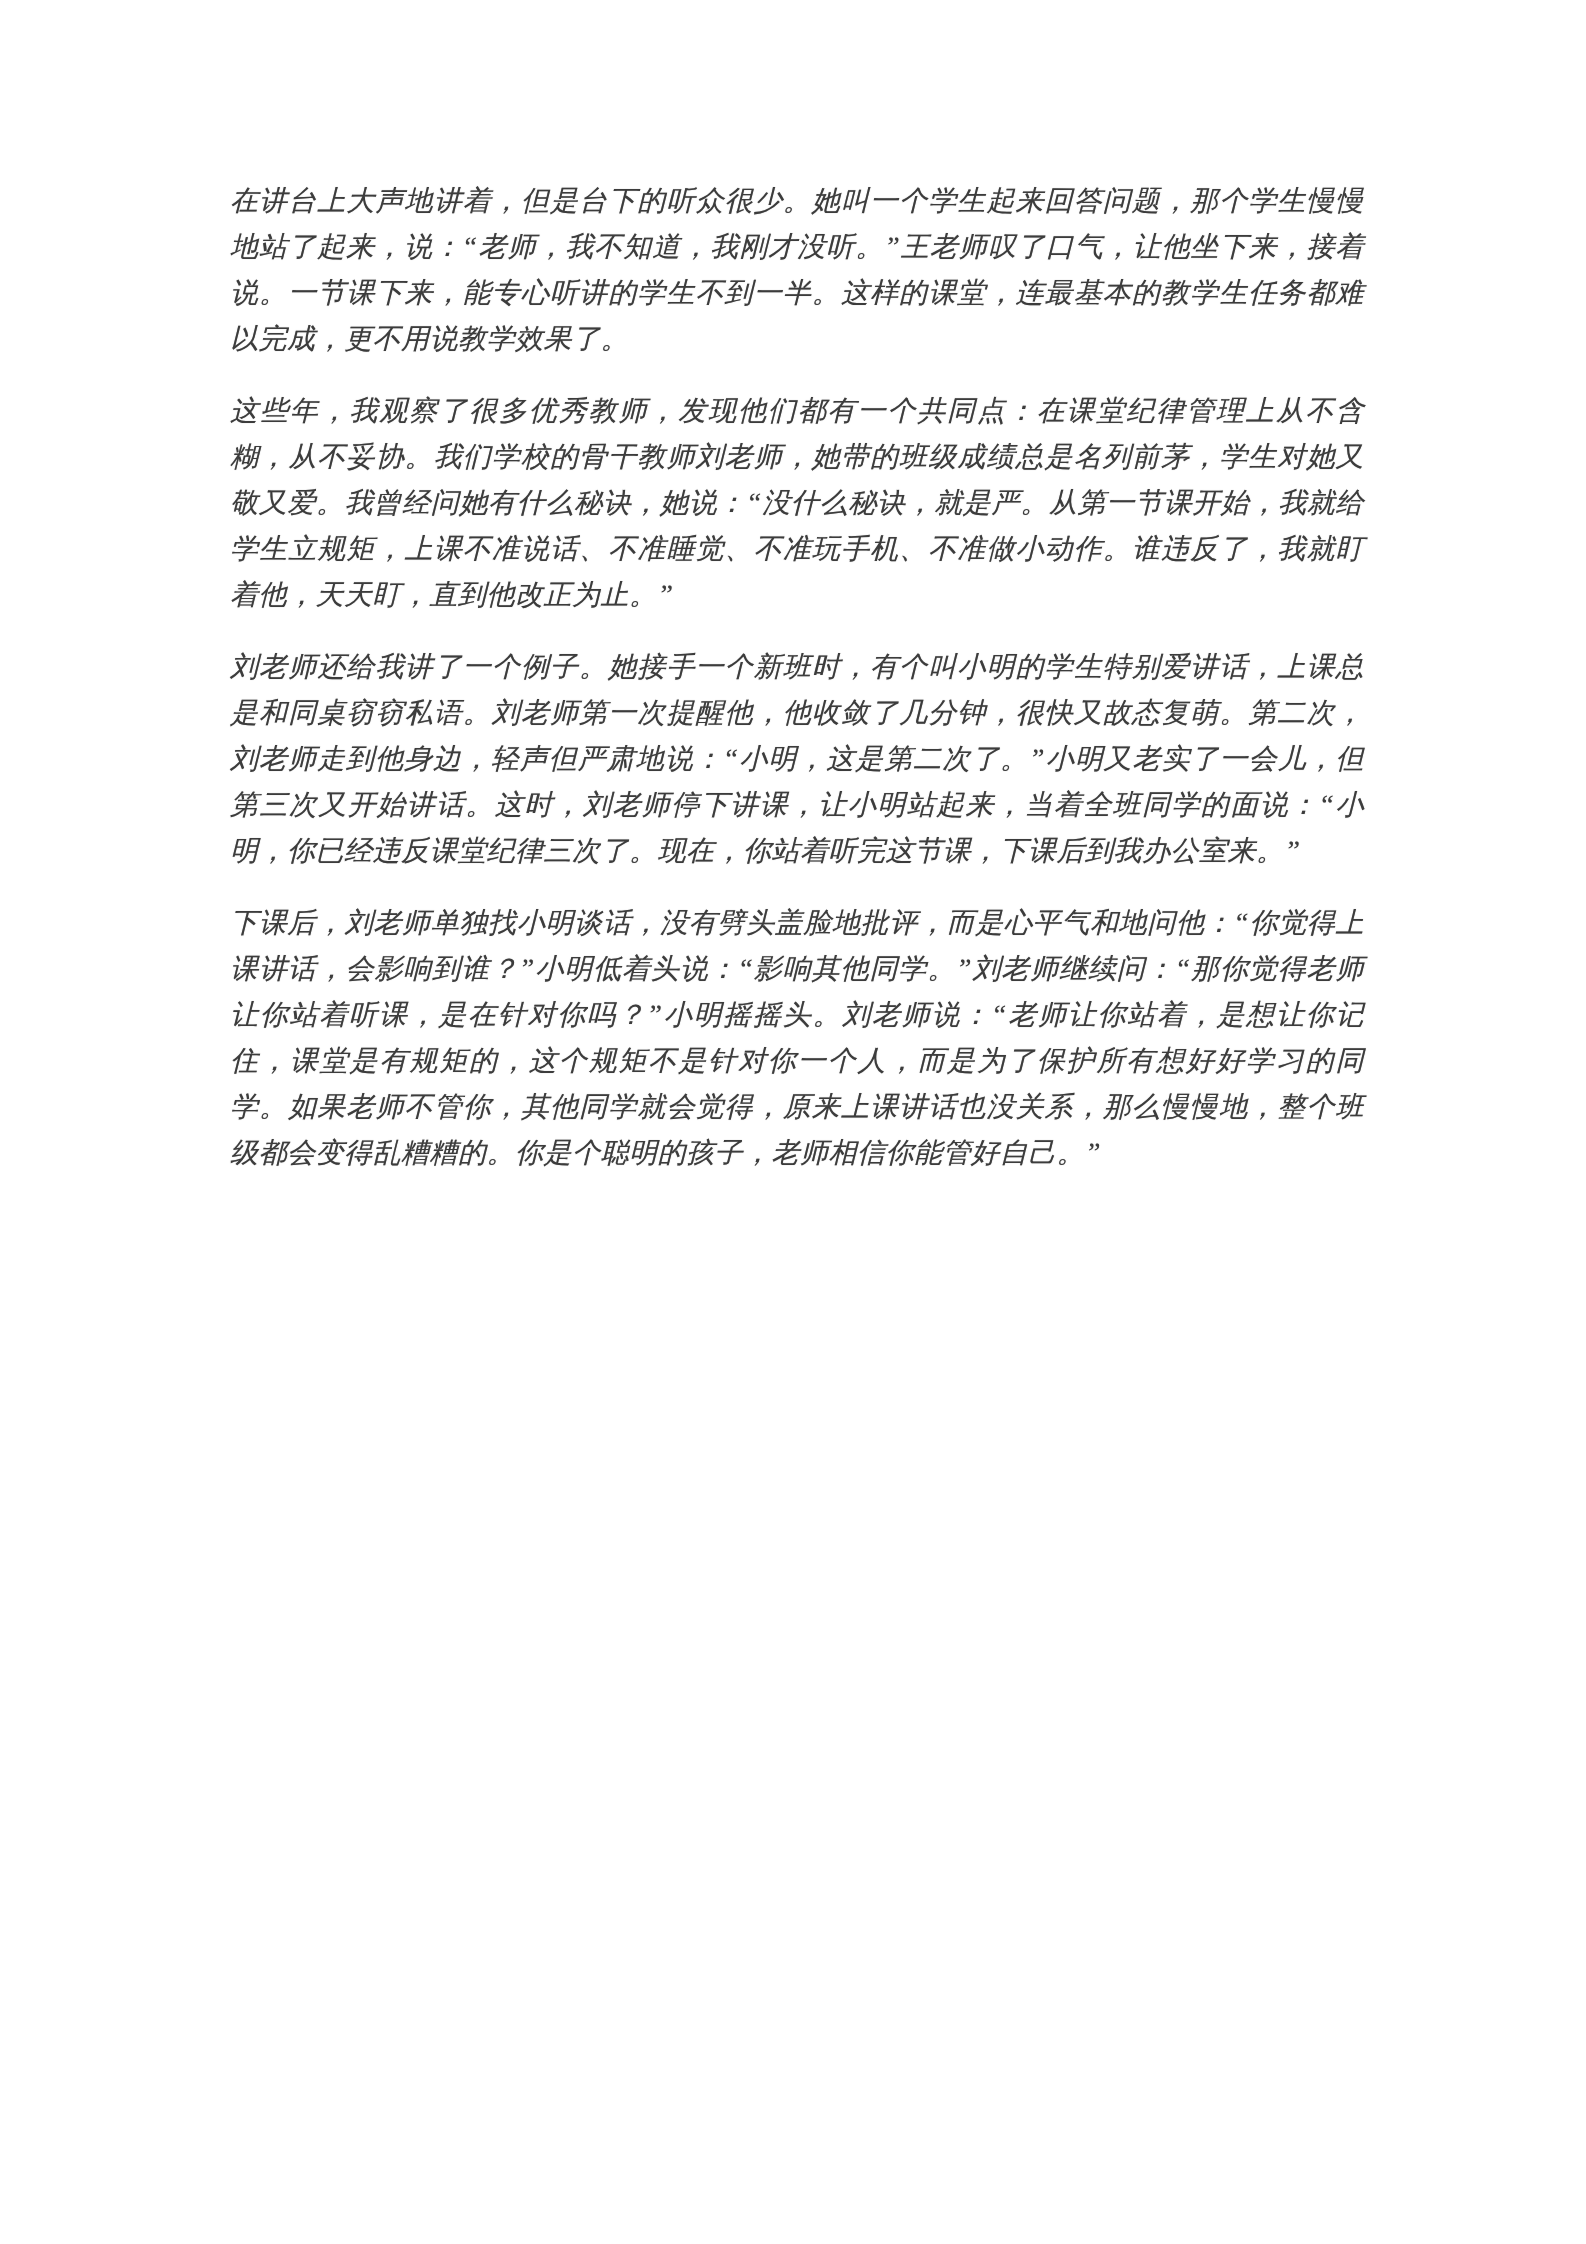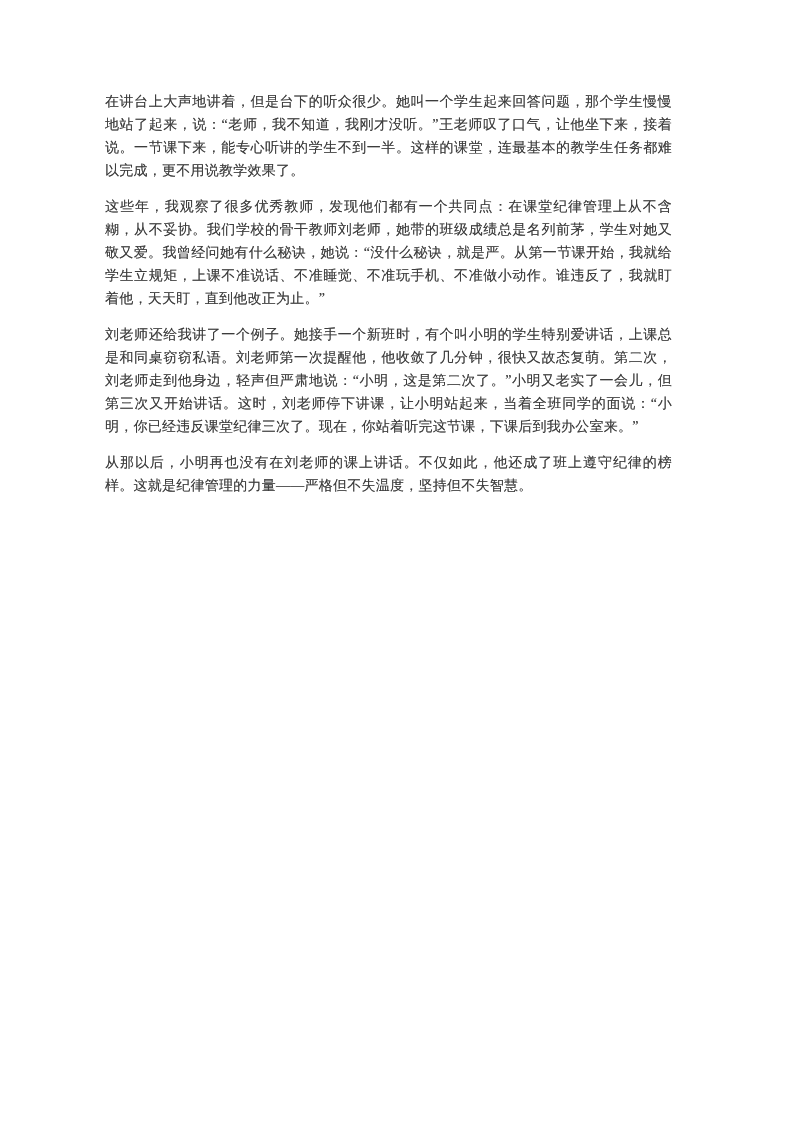--- a/index.html
+++ b/index.html
@@ -9,23 +9,24 @@
   }
   .page {
     position: relative;
     width: 793px;
     height: 1122px;
     background: #ffffff;
     overflow: hidden;
   }
   .content {
     position: absolute;
-    left: 105px;
+    left: 115px;
     top: 90px;
     width: 567px;
+    font-style: italic;
   }
   .content p {
     margin: 0 0 13px 0;
     font-family: "Liberation Serif", "DejaVu Serif", serif;
     font-size: 14px;
     line-height: 23px;
     letter-spacing: 0.25px;
     color: #3c3c3c;
     text-align: justify;
     text-justify: inter-ideograph;
@@ -33,15 +34,15 @@
   }
 </style>
 </head>
 <body>
 
 <div class="page">
   <div class="content">
     <p>在讲台上大声地讲着，但是台下的听众很少。她叫一个学生起来回答问题，那个学生慢慢地站了起来，说：“老师，我不知道，我刚才没听。”王老师叹了口气，让他坐下来，接着说。一节课下来，能专心听讲的学生不到一半。这样的课堂，连最基本的教学生任务都难以完成，更不用说教学效果了。</p>
     <p>这些年，我观察了很多优秀教师，发现他们都有一个共同点：在课堂纪律管理上从不含糊，从不妥协。我们学校的骨干教师刘老师，她带的班级成绩总是名列前茅，学生对她又敬又爱。我曾经问她有什么秘诀，她说：“没什么秘诀，就是严。从第一节课开始，我就给学生立规矩，上课不准说话、不准睡觉、不准玩手机、不准做小动作。谁违反了，我就盯着他，天天盯，直到他改正为止。”</p>
     <p>刘老师还给我讲了一个例子。她接手一个新班时，有个叫小明的学生特别爱讲话，上课总是和同桌窃窃私语。刘老师第一次提醒他，他收敛了几分钟，很快又故态复萌。第二次，刘老师走到他身边，轻声但严肃地说：“小明，这是第二次了。”小明又老实了一会儿，但第三次又开始讲话。这时，刘老师停下讲课，让小明站起来，当着全班同学的面说：“小明，你已经违反课堂纪律三次了。现在，你站着听完这节课，下课后到我办公室来。”</p>
-    <p>从那以后，小明再也没有在刘老师的课上讲话。不仅如此，他还成了班上遵守纪律的榜样。这就是纪律管理的力量——严格但不失温度，坚持但不失智慧。</p>
+    <p>下课后，刘老师单独找小明谈话，没有劈头盖脸地批评，而是心平气和地问他：“你觉得上课讲话，会影响到谁？”小明低着头说：“影响其他同学。”刘老师继续问：“那你觉得老师让你站着听课，是在针对你吗？”小明摇摇头。刘老师说：“老师让你站着，是想让你记住，课堂是有规矩的，这个规矩不是针对你一个人，而是为了保护所有想好好学习的同学。如果老师不管你，其他同学就会觉得，原来上课讲话也没关系，那么慢慢地，整个班级都会变得乱糟糟的。你是个聪明的孩子，老师相信你能管好自己。”</p>
   </div>
 </div>
 
 </body></html>

